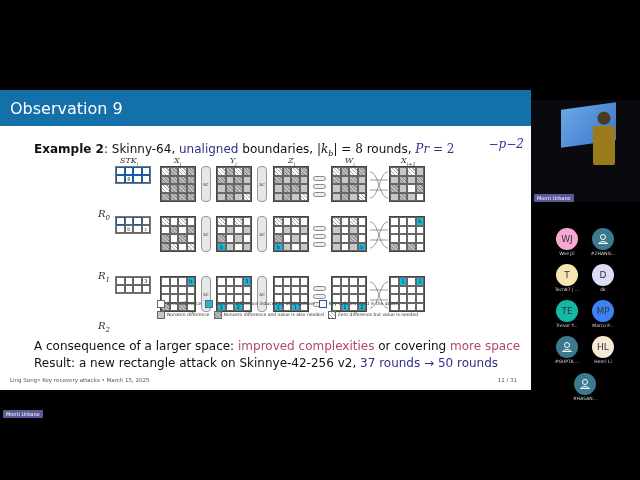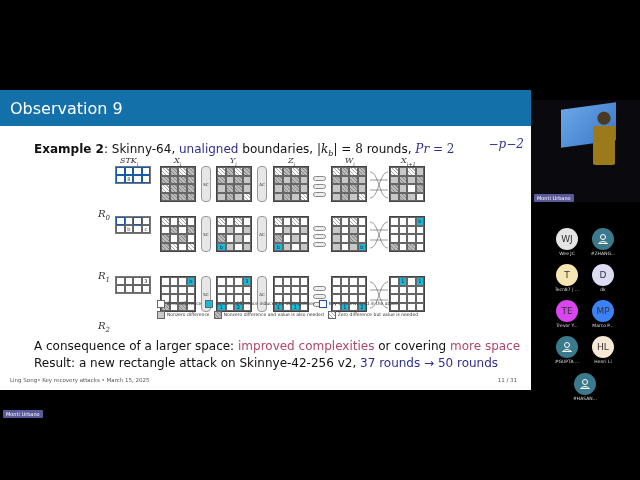--- a/index.html
+++ b/index.html
@@ -466,42 +466,42 @@
   </div>
 
   <div class="video-tile">
     <div class="video-room"></div>
     <div class="video-screen"></div>
     <div class="video-person"></div>
     <div class="name-tag" style="left:3px;top:94px">Monti Urbano</div>
   </div>
 
   <div class="participant" style="left:552px;top:228px">
-    <div class="avatar" style="background:#e5e5e5">WJ</div>
+    <div class="avatar" style="background:#f9a8d4">WJ</div>
     <div class="p-name">Wee JC</div>
   </div>
   <div class="participant" style="left:588px;top:228px">
     <div class="avatar icon">
         <svg width="12" height="12" viewBox="0 0 12 12">
           <circle cx="6" cy="4" r="2.5" fill="none" stroke="#fff" stroke-width="1"></circle>
           <path d="M1.5 10.5 Q6 6.5 10.5 10.5 Z" fill="none" stroke="#fff" stroke-width="1"></path>
         </svg>
       </div>
     <div class="p-name">#ZHANG...</div>
   </div>
   <div class="participant" style="left:552px;top:264px">
     <div class="avatar" style="background:#f6e6b4">T</div>
     <div class="p-name">Tecn87 | ...</div>
   </div>
   <div class="participant" style="left:588px;top:264px">
     <div class="avatar" style="background:#dcdcf4">D</div>
     <div class="p-name">dk</div>
   </div>
   <div class="participant" style="left:552px;top:300px">
-    <div class="avatar" style="background:#d946ef">TE</div>
+    <div class="avatar" style="background:#14b8a6">TE</div>
     <div class="p-name">Trevor Y...</div>
   </div>
   <div class="participant" style="left:588px;top:300px">
     <div class="avatar" style="background:#3b82f6">MP</div>
     <div class="p-name">Marco P...</div>
   </div>
   <div class="participant" style="left:552px;top:336px">
     <div class="avatar icon">
         <svg width="12" height="12" viewBox="0 0 12 12">
           <circle cx="6" cy="4" r="2.5" fill="none" stroke="#fff" stroke-width="1"></circle>

